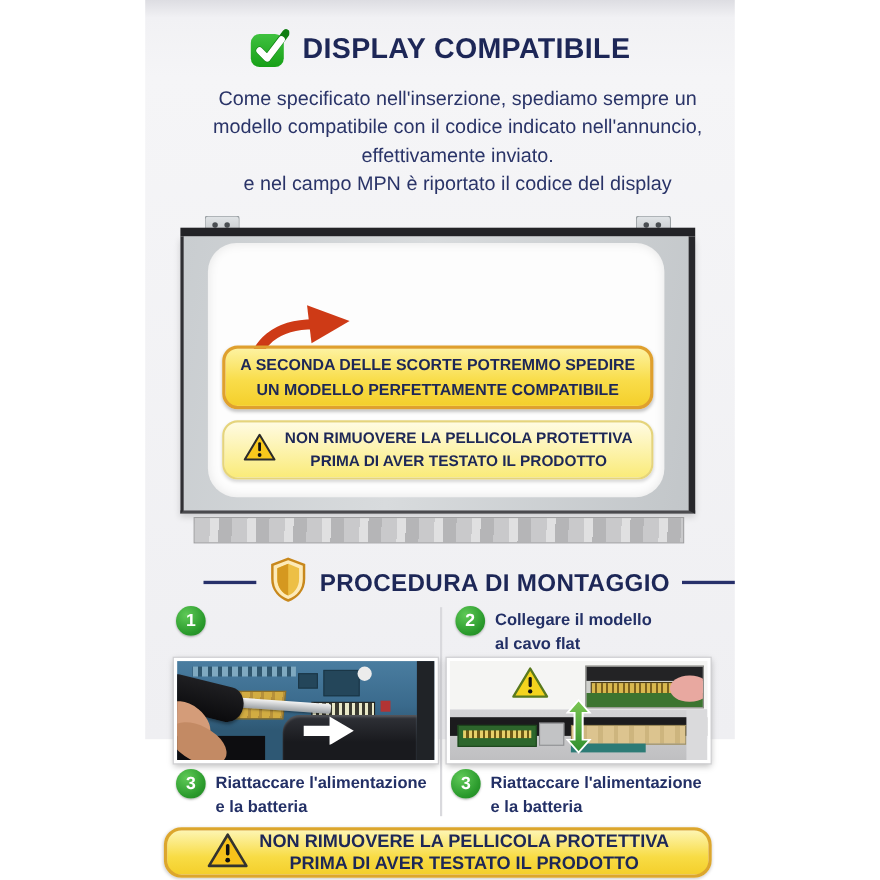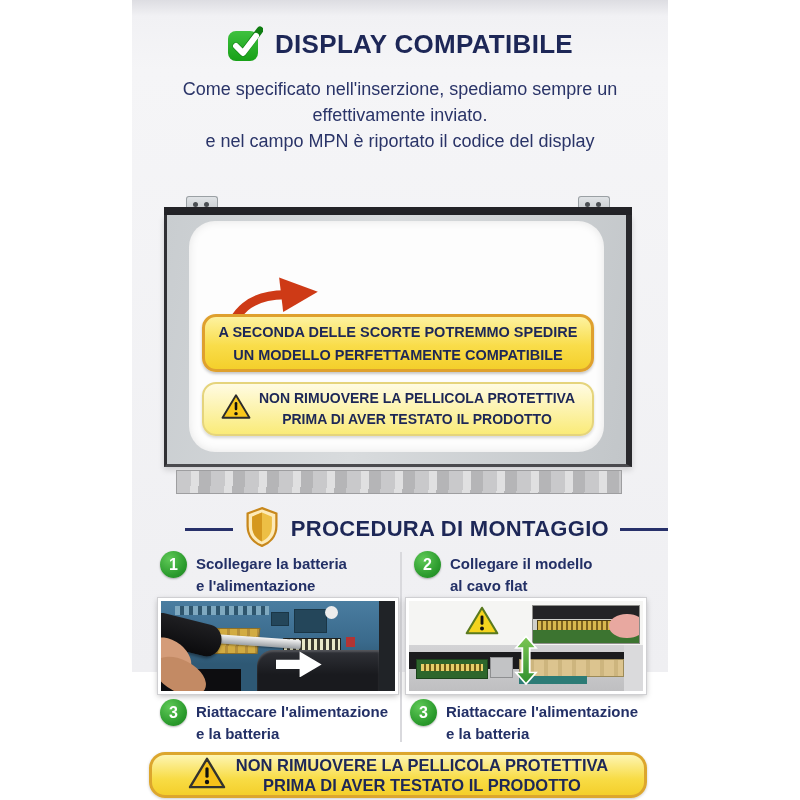--- a/index.html
+++ b/index.html
@@ -7,21 +7,21 @@
         font-family:"Liberation Sans",sans-serif;}
   .content{position:absolute;left:132px;top:0;width:536px;height:672px;
         background:linear-gradient(180deg,#dddde2 0px,#f1f1f4 16px,#f5f5f7 70px,#efeff2 100%);}
 
   
   .header{position:absolute;top:26px;left:0;width:100%;display:flex;justify-content:center;
         align-items:center;gap:12px;}
   .check-icon svg{display:block;}
   .page-title{margin:0;font-size:26px;font-weight:bold;color:#1d2757;letter-spacing:.3px;}
 
-  .intro{position:absolute;top:76px;left:0;width:100%;text-align:center;color:#2a3468;
+  .intro{position:absolute;top:76px;left:16px;width:100%;text-align:center;color:#2a3468;
         font-size:18px;line-height:26px;}
 
   
   .panel{position:absolute;left:32px;top:196px;width:468px;height:294px;}
   .bracket{position:absolute;top:0;width:30px;height:17px;border:1px solid #9aa0a4;border-bottom:none;
         background:linear-gradient(180deg,#e0e3e6,#c2c6c9);border-radius:3px 3px 0 0;}
   .bracket.left{left:22px;}  .bracket.right{left:414px;}
   .hole{position:absolute;top:5px;width:5px;height:5px;border-radius:50%;background:#4a4e52;}
   .hole.h1{left:6px;}  .hole.h2{left:17px;}
   .topbar{position:absolute;top:11px;left:0;width:100%;height:8px;background:#232327;}
@@ -142,20 +142,21 @@
           <rect x="1" y="5" width="30" height="30" rx="8" fill="url(#gchk)"></rect>
           <path d="M9 20 L16 27 L33 4" stroke="#0f7d12" stroke-width="7" fill="none" stroke-linecap="round" stroke-linejoin="round"></path>
           <path d="M9 20 L16 27 L29 10" stroke="#ffffff" stroke-width="6" fill="none" stroke-linecap="round" stroke-linejoin="round"></path>
         </svg>
       </span>
       <h1 class="page-title">DISPLAY COMPATIBILE</h1>
     </div>
 
     <div class="intro">
       <div>Come specificato nell'inserzione, spediamo sempre un</div>
+      <div>modello compatibile con il codice indicato nell'annuncio,</div>
       <div>effettivamente inviato.</div>
       <div>e nel campo MPN è riportato il codice del display</div>
     </div>
 
     <div class="panel">
       <div class="bracket left">
         <span class="hole h1"></span>
           <span class="hole h2"></span>
       </div>
       <div class="bracket right">
@@ -203,24 +204,20 @@
         </svg>
       </span>
       <span class="proc-title">PROCEDURA DI MONTAGGIO</span>
       <span class="rule"></span>
     </div>
 
     <div class="col-divider"></div>
 
     <div class="step s1">
       <span class="badge">1</span>
-      <span class="step-text">
-        <div>Scollegare la batteria</div>
-        <div>e l'alimentazione</div>
-      </span>
     </div>
     <div class="step s2">
       <span class="badge">2</span>
       <span class="step-text">
         <div>Collegare il modello</div>
         <div>al cavo flat</div>
       </span>
     </div>
 
     <div class="photo p1">

